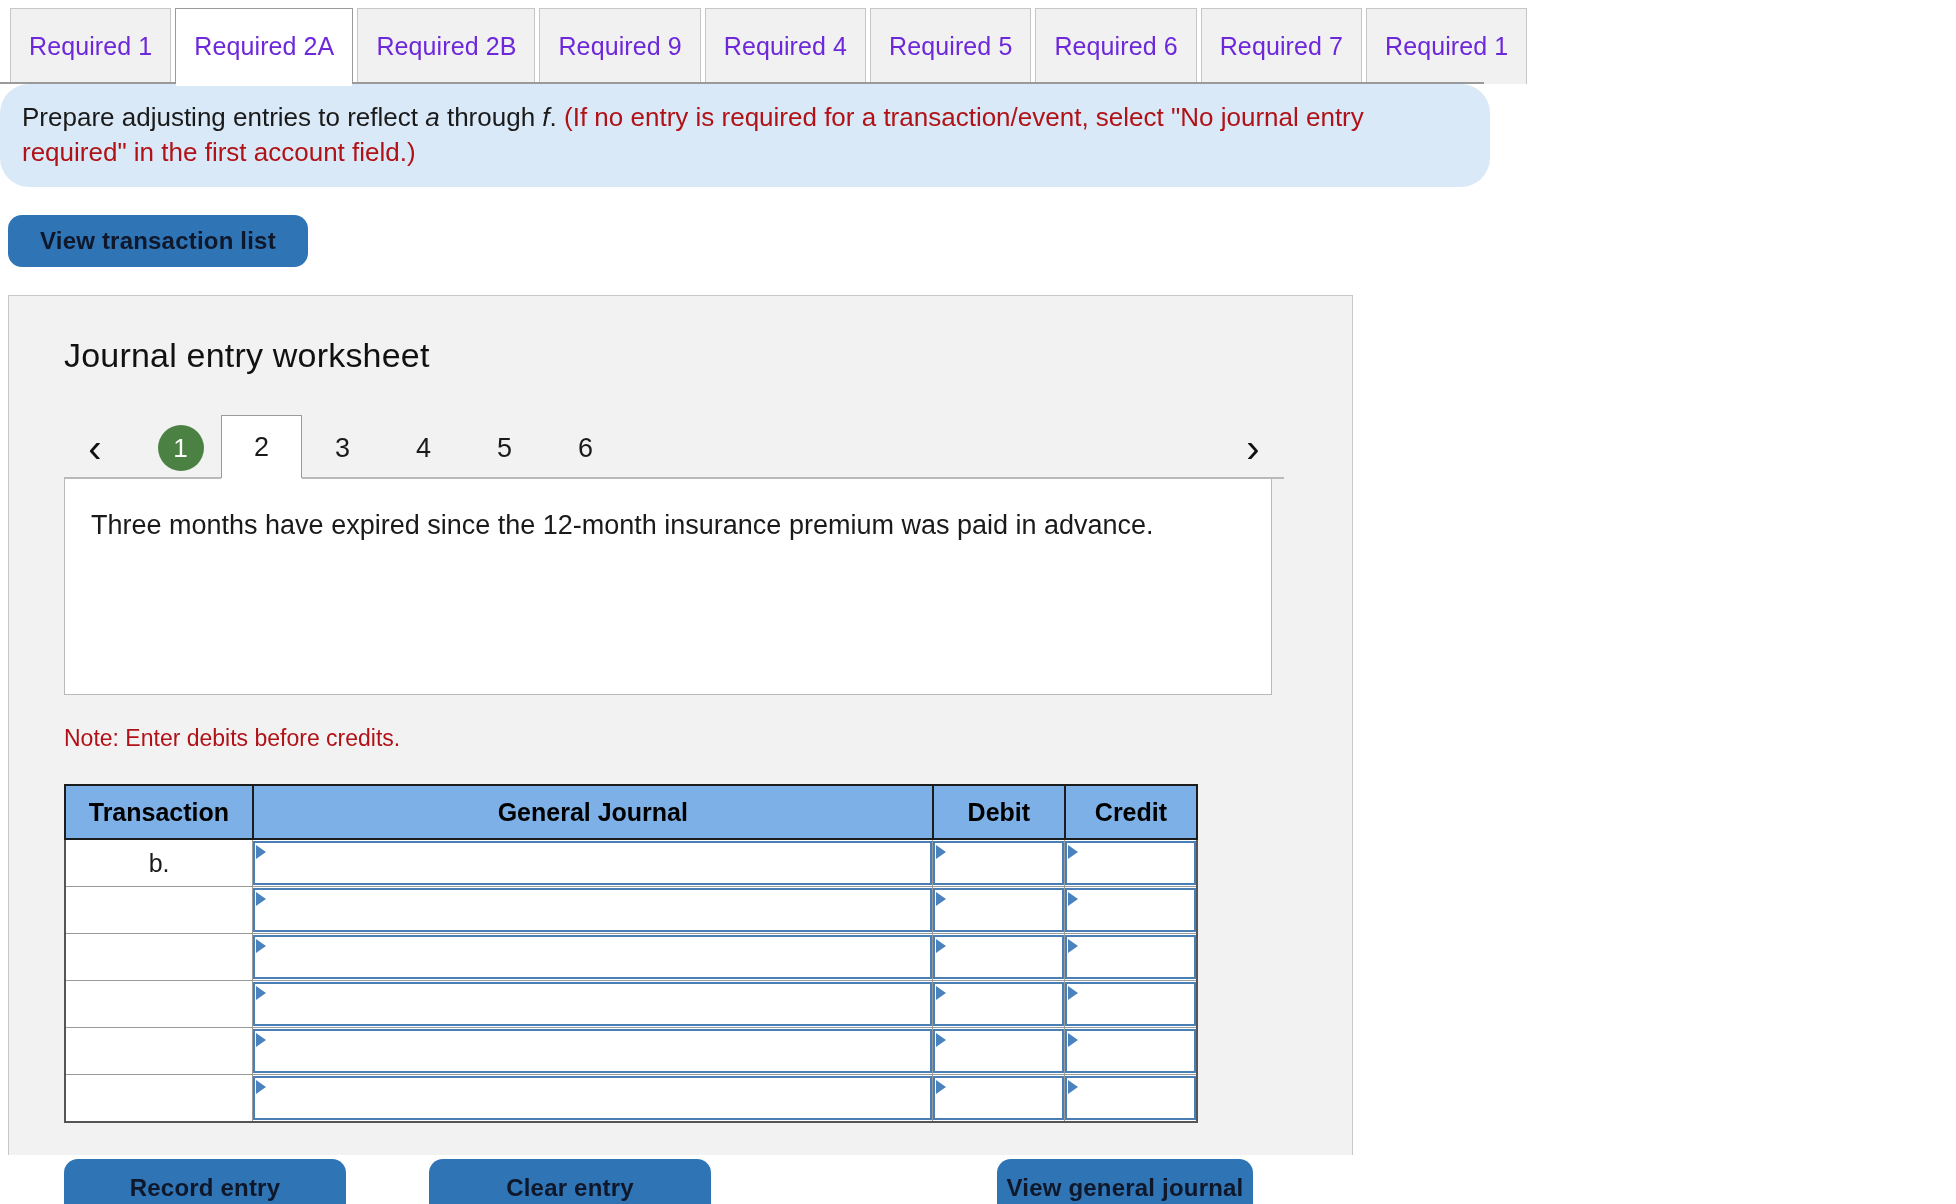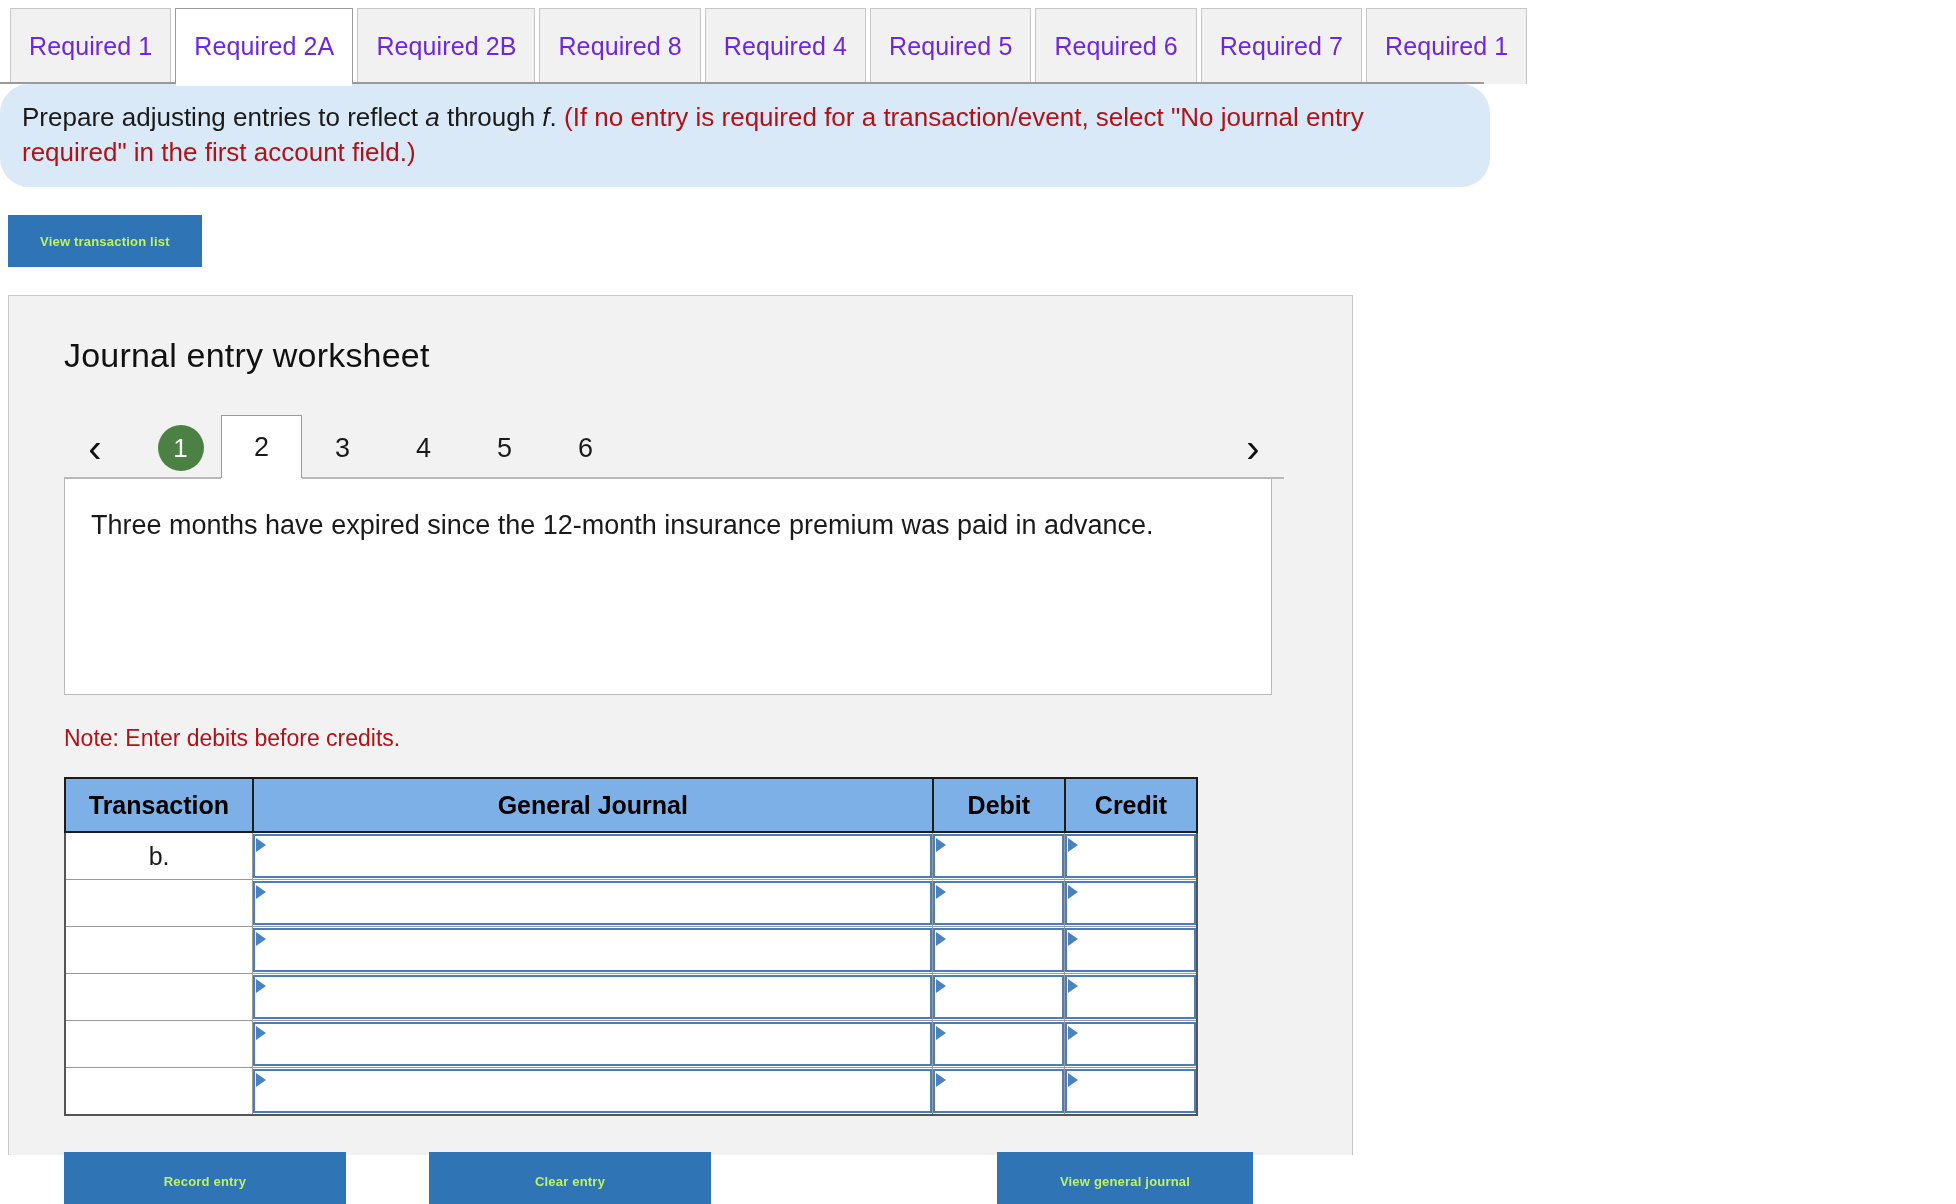--- a/index.html
+++ b/index.html
@@ -81,25 +81,25 @@
 
   
   .top-btn-row {
     padding: 28px 0 0 8px;
   }
   .btn-blue {
     display: inline-flex;
     align-items: center;
     justify-content: center;
     background: #2f74b5;
-    color: #bef264;
+    color: #0f172a;
     border: none;
-    border-radius: 0;
+    border-radius: 14px;
     font-weight: bold;
-    font-size: 13px;
+    font-size: 24px;
     letter-spacing: .2px;
     cursor: pointer;
     font-family: "Liberation Sans", sans-serif;
   }
   #view-transaction-list-button {
     height: 52px;
     padding: 0 32px;
   }
 
   
@@ -206,21 +206,21 @@
     background: #ffffff;
     border: 1px solid #b9b9b9;
     border-top: none;
     padding: 28px 26px 0 26px;
     font-size: 27px;
     line-height: 1.38;
     color: #1a1a1a;
   }
 
   .note-text {
-    margin: 30px 0 25px 0;
+    margin: 30px 0 32px 0;
     font-size: 23px;
     color: #b01217;
   }
 
   
   .journal-table {
     border-collapse: collapse;
     width: 1134px;
     table-layout: fixed;
     border: 2px solid #555;
@@ -299,21 +299,21 @@
   <div class="req-tab">
       <span>Required 1</span>
     </div>
   <div class="req-tab active">
       <span>Required 2A</span>
     </div>
   <div class="req-tab">
       <span>Required 2B</span>
     </div>
   <div class="req-tab">
-      <span>Required 8</span>
+      <span>Required 9</span>
     </div>
   <div class="req-tab">
       <span>Required 4</span>
     </div>
   <div class="req-tab">
       <span>Required 5</span>
     </div>
   <div class="req-tab">
       <span>Required 6</span>
     </div>

